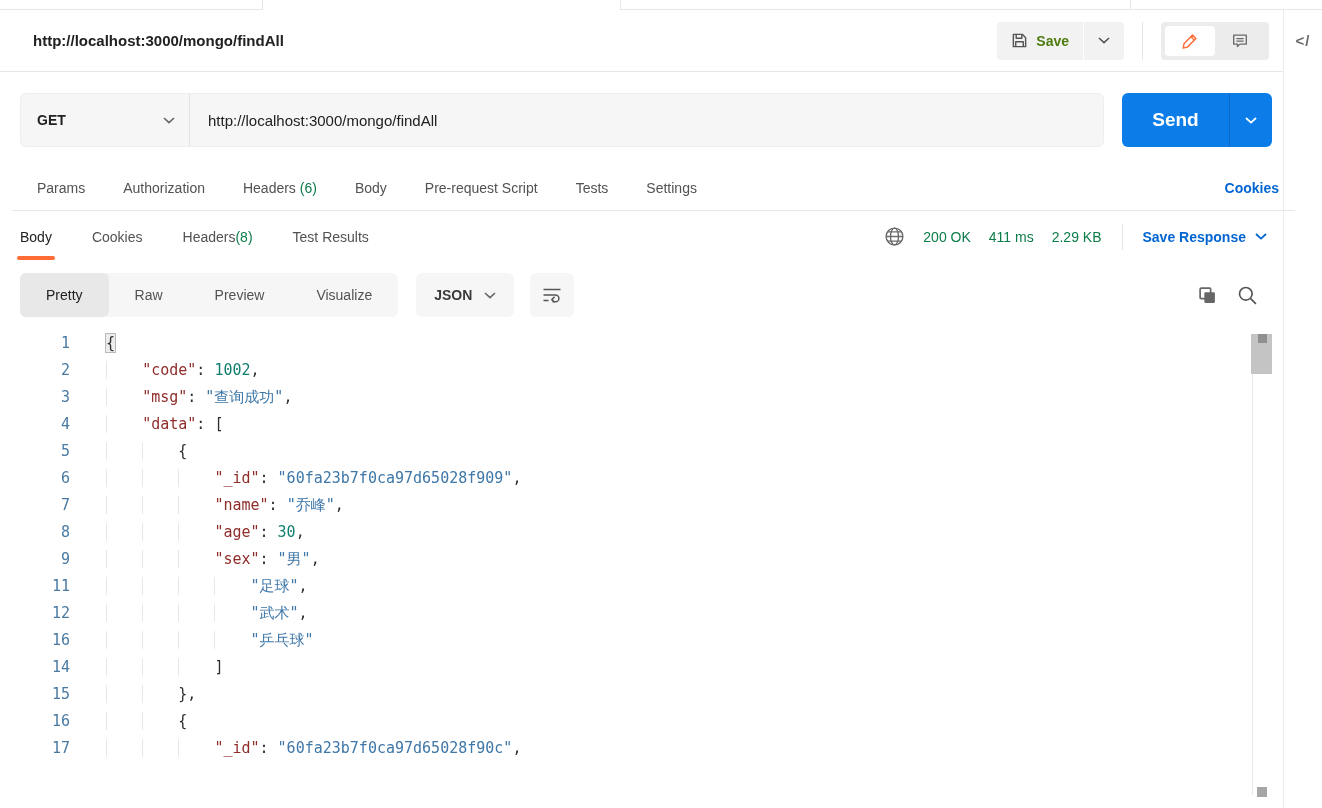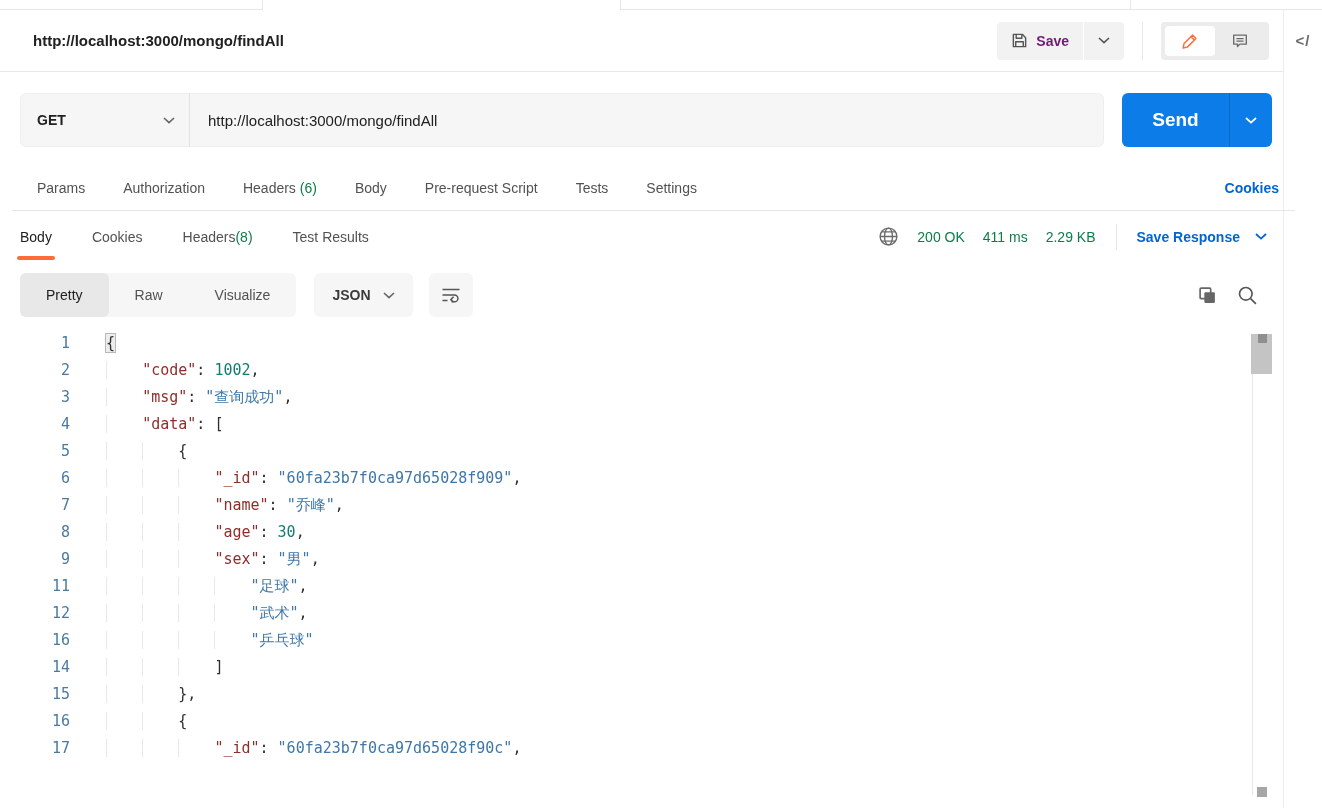--- a/index.html
+++ b/index.html
@@ -15,21 +15,21 @@
   
   .ts-seg{position:absolute;top:0;height:10px;border-bottom:1px solid var(--border);background:#fff}
   .ts-a{left:0;width:263px;border-right:1px solid var(--border)}
   .ts-b{left:620px;width:702px;border-left:1px solid var(--border)}
   .ts-sep{position:absolute;top:0;left:1130px;width:1px;height:10px;background:var(--border)}
 
   
   .header{position:absolute;top:10px;left:0;width:1283px;height:62px;border-bottom:1px solid var(--border);display:flex;align-items:center}
   .title{margin-left:33px;font-size:15px;font-weight:700;color:var(--text)}
   .hdr-right{margin-left:auto;margin-right:14px;display:flex;align-items:center}
-  .save-main{height:38px;padding:0 14px;background:#f2f2f2;border-radius:4px 0 0 4px;display:flex;align-items:center;gap:8px;font-size:14px;font-weight:600;color:#701a75;cursor:pointer}
+  .save-main{height:38px;padding:0 14px;background:#f2f2f2;border-radius:4px 0 0 4px;display:flex;align-items:center;gap:8px;font-size:14px;font-weight:600;color:#4d7c0f;cursor:pointer}
   .save-caret{height:38px;width:40px;background:#f2f2f2;border-radius:0 4px 4px 0;margin-left:1px;display:flex;align-items:center;justify-content:center;color:#555;cursor:pointer}
   .vdiv{width:1px;height:38px;background:var(--border);margin:0 18px}
   .mode-group{background:#ececec;border-radius:4px;padding:4px;display:flex}
   .mode-btn{width:50px;height:30px;border-radius:4px;display:flex;align-items:center;justify-content:center;cursor:pointer}
   .mode-btn.active{background:#fff}
 
   
   .pane-border{position:absolute;left:1283px;top:10px;width:1px;height:798px;background:#ededed}
   .rightbar{position:absolute;left:1284px;top:10px;width:38px;height:798px;display:flex;justify-content:center}
   .code-glyph{margin-top:22px;font-size:15px;font-weight:600;color:#6b6b6b;letter-spacing:1px;cursor:pointer}
@@ -54,21 +54,21 @@
 
   
   .resmeta{position:absolute;top:211px;left:0;width:1283px;height:51px;display:flex;align-items:center;padding:0 16px 0 20px;font-size:14px}
   .restabs{display:flex;gap:40px;align-items:center;height:100%}
   .restab{position:relative;height:100%;display:flex;align-items:center;color:var(--muted);cursor:pointer;white-space:nowrap}
   .restab.active{color:var(--text)}
   .restab.active .underline{position:absolute;left:-3px;right:-3px;bottom:2px;height:4px;border-radius:2px;background:var(--accent)}
   .res-right{margin-left:auto;display:flex;align-items:center;gap:18px}
   .status{color:var(--green)}
   .res-div{width:1px;height:26px;background:var(--border);margin:0 2px}
-  .save-resp{display:flex;align-items:center;gap:15px;color:var(--link);font-weight:700;cursor:pointer}
+  .save-resp{display:flex;align-items:center;gap:9px;color:var(--link);font-weight:700;cursor:pointer}
 
   
   .bodybar{position:absolute;top:273px;left:20px;width:1252px;height:44px;display:flex;align-items:center;font-size:14px}
   .views{display:flex;background:var(--bggray);border-radius:6px;height:44px}
   .view{padding:0 26px;display:flex;align-items:center;color:var(--muted);cursor:pointer}
   .view.active{background:var(--bgsel);border-radius:6px;color:var(--text)}
   .json-dd{margin-left:18px;height:44px;background:var(--bggray);border-radius:6px;display:flex;align-items:center;gap:12px;padding:0 18px;font-weight:600;color:#3a3a3a;cursor:pointer}
   .json-dd .chev{color:var(--icon)}
   .wrap-btn{margin-left:16px;width:44px;height:44px;background:var(--bggray);border-radius:6px;display:flex;align-items:center;justify-content:center;cursor:pointer;color:#555}
   .bar-right{margin-left:auto;display:flex;align-items:center;gap:20px;margin-right:14px}
@@ -222,20 +222,21 @@
             </svg>
         </span>
       </div>
     </div>
   </div>
 
   <div class="bodybar">
     <div class="views" id="views">
         <div class="view active">Pretty</div>
         <div class="view">Raw</div>
+        <div class="view">Preview</div>
         <div class="view">Visualize</div>
       </div>
     <div class="json-dd">
       <span>JSON</span>
       <span class="chev">
         <svg width="12" height="7" viewBox="0 0 12 7" fill="none" stroke="currentColor" stroke-width="1.6">
             <path d="M1 1 l5 4.6 L11 1"></path>
           </svg>
       </span>
     </div>

